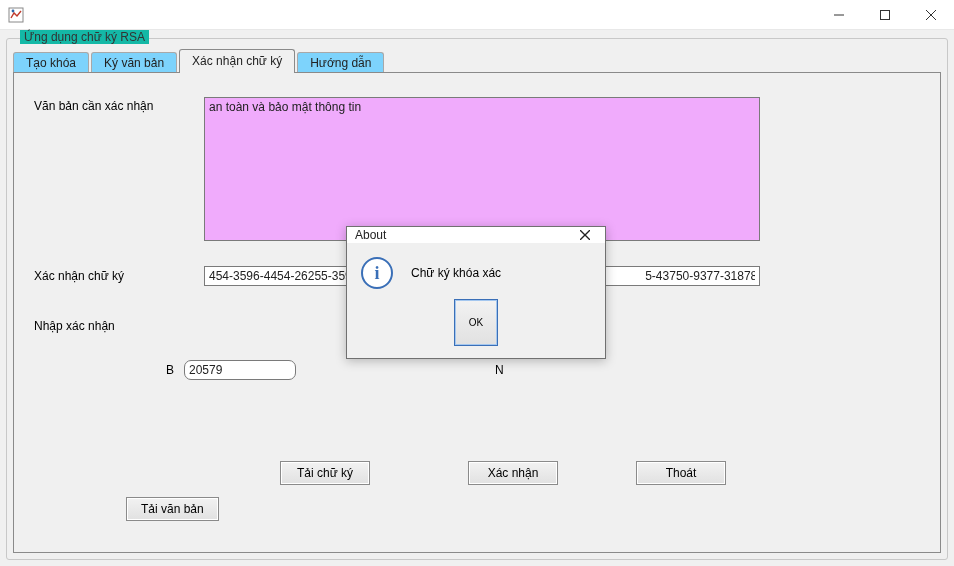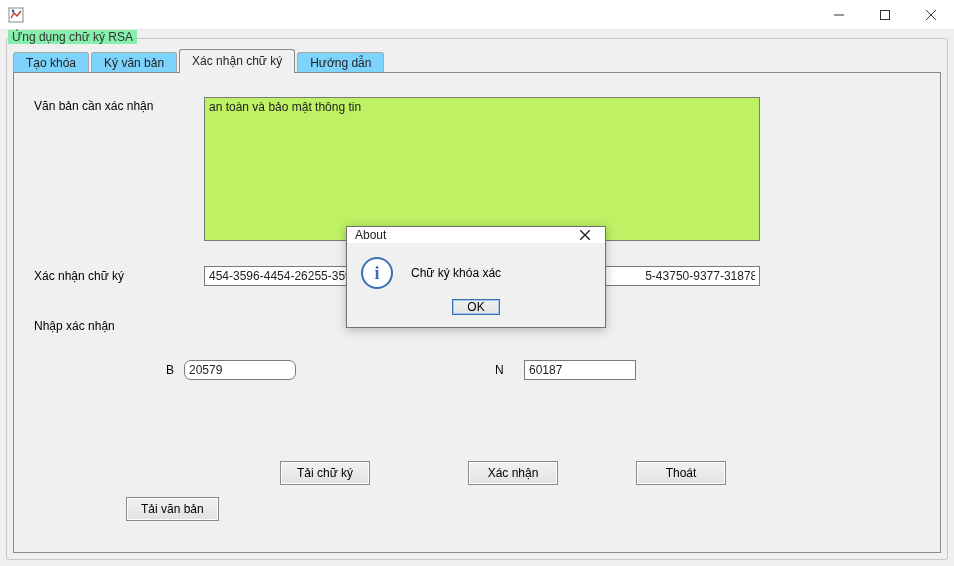--- a/index.html
+++ b/index.html
@@ -45,22 +45,22 @@
     position: relative;
     border: 1px solid #c8c8c8;
     border-radius: 3px;
     margin: 4px 2px 2px 2px;
     height: calc(100% - 6px);
     background: #f0f0f0;
   }
   .group-title {
     position: absolute;
     top: -9px;
-    left: 1px;
-    background: #86efac;
+    left: 13px;
+    background: #14b8a6;
     padding: 0 4px;
     color: #333;
     font-size: 12px;
   }
   
   .tabstrip {
     position: relative;
     margin-top: 10px;
     margin-left: 6px;
     display: flex;
@@ -94,21 +94,21 @@
     left: 6px; right: 6px; top: 33px; bottom: 6px;
   }
   
   .row { position: absolute; }
   .lbl { color: #000; }
   .textarea {
     position: absolute;
     left: 190px; top: 24px;
     width: 556px; height: 144px;
     border: 1px solid #7a7a7a;
-    background: #bef264;
+    background: #f0abfc;
     padding: 2px 4px;
     font-family: inherit;
     font-size: 12px;
     resize: none;
     line-height: 1.3;
     color: #222;
   }
   .textinput {
     border: 1px solid #7a7a7a;
     background: #fff;
@@ -175,24 +175,24 @@
     background: #fff;
   }
   .dialog-footer {
     display:flex; justify-content:center;
     padding: 4px 0 12px 0;
   }
   .ok-btn {
     border: 1px solid #3a6fb7;
     box-shadow: 0 0 0 1px #a4c7ef inset;
     background: linear-gradient(#f2f2f2,#e1e1e1);
-    padding: 0 14px;
+    padding: 17px 14px;
     min-width: 44px;
     font-family: inherit;
-    font-size: 12px;
+    font-size: 10px;
   }
 </style>
 </head>
 <body>
 
 <div class="titlebar">
   <div class="app-icon">
     <svg width="16" height="16" viewBox="0 0 16 16">
       <rect x="1" y="1" width="14" height="14" fill="#fff" stroke="#888"></rect>
       <path d="M3 11 L6 6 L9 9 L13 4" stroke="#c0392b" stroke-width="1.4" fill="none"></path>
@@ -237,21 +237,20 @@
 
       <div class="row lbl" style="left:20px; top:196px;">Xác nhận chữ ký</div>
       <input class="textinput row" style="left: 190px; top: 193px; width: 556px;" value="454-3596-4454-26255-3596                                                                                      5-43750-9377-31878-9377">
 
       <div class="row lbl" style="left:20px; top:246px;">Nhập xác nhận</div>
 
       <div class="row lbl" style="left:152px; top:290px;">B</div>
       <input class="textinput row" style="left: 170px; top: 287px; width: 112px; border-radius: 7px;" value="20579">
 
       <div class="row lbl" style="left:481px; top:290px;">N</div>
-      <input class="textinput row" style="left: 510px; top: 287px; width: 112px;" value="60187">
 
       <div class="btn-row">
         <button class="btn" style="position:absolute; left:112px;margin-top:36px;">Tải văn bản</button>
         <button class="btn" style="position:absolute; left:266px;">Tải chữ ký</button>
         <button class="btn" style="position:absolute; left:454px;">Xác nhận</button>
         <button class="btn" style="position:absolute; left:622px;">Thoát</button>
       </div>
 
     </div>
   </div>

